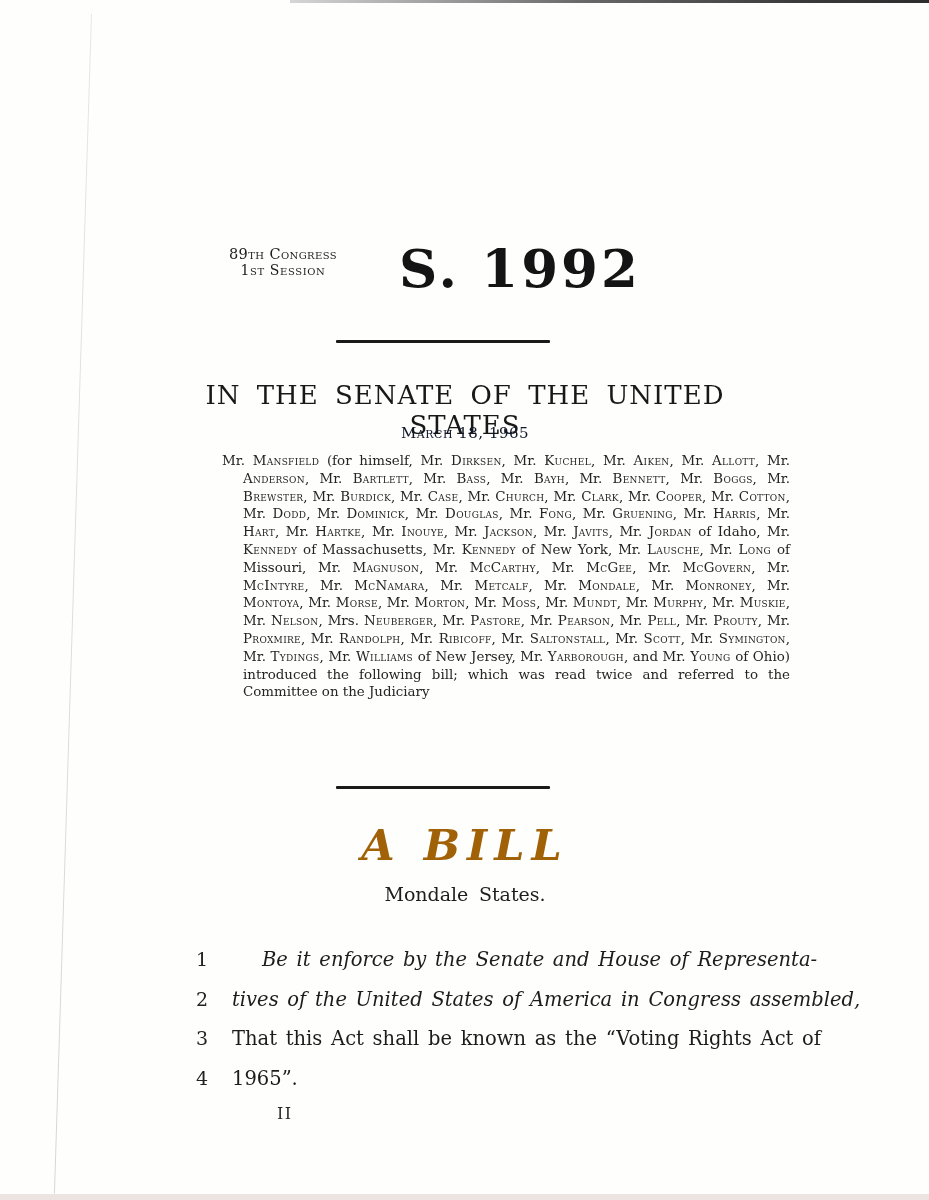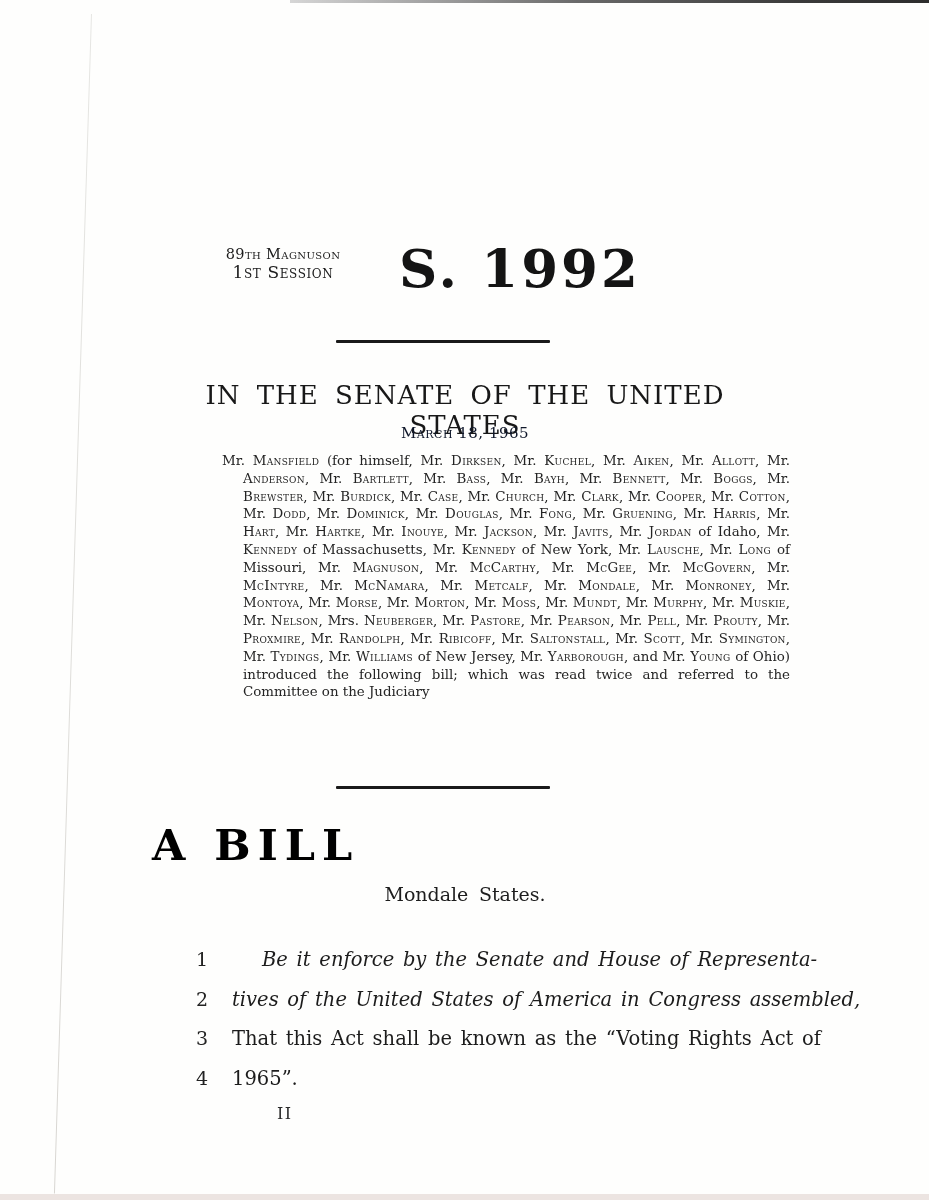--- a/index.html
+++ b/index.html
@@ -27,21 +27,21 @@
     background: linear-gradient(to bottom, #e6e6e3, #d8d6d2);
     transform: rotate(1.8deg); transform-origin: top center;
   }
 
   
   .congress-block {
     position: absolute; left: 216px; top: 247px; width: 134px;
     text-align: center; line-height: 1.1; color: #1b1b1b;
   }
   .congress-line { font-size: 14.5px; letter-spacing: 0.4px; }
-  .session-line  { font-size: 17px; letter-spacing: 0.6px; }
+  .session-line  { font-size: 14px; letter-spacing: 0.6px; }
 
   .bill-number {
     position: absolute; left: 399px; top: 237px;
     font-size: 53px; font-weight: bold; letter-spacing: 3px; color: #141414;
   }
 
   .rule {
     position: absolute; left: 336px; width: 214px; height: 3px;
     background: #1a1a1a; border-radius: 1px;
   }
@@ -60,22 +60,23 @@
 
   .sponsors {
     position: absolute; left: 222px; top: 452px; width: 547px;
     font-size: 13.4px; line-height: 17.8px; text-align: justify;
     padding-left: 21px; text-indent: -21px; color: #242424;
   }
   .sponsors .sc { letter-spacing: 0.3px; }
 
   .bill-heading {
     position: absolute; left: 152px; width: 626px; top: 820px;
-    text-align: left; font-size: 43px; font-weight: bold; letter-spacing: 7px;
-    color: #000000;
+    text-align: center; font-size: 43px; font-weight: bold; letter-spacing: 7px;
+    color: #a16207;
+    font-style: italic;
   }
   .bill-title {
     position: absolute; left: 152px; width: 626px; top: 877px;
     text-align: center; font-size: 19px; line-height: 34px; word-spacing: 4.5px;
     color: #1d1d1d;
   }
 
   .bill-body {
     position: absolute; left: 196px; top: 948px; width: 580px;
   }
@@ -91,21 +92,21 @@
   }
 </style>
 </head>
 <body>
 
 <div class="edge-top"></div>
 <div class="crease-left"></div>
 <div class="edge-bottom"></div>
 
 <div class="congress-block">
-  <div class="congress-line sc">89th Magnuson</div>
+  <div class="congress-line sc">89th Congress</div>
   <div class="session-line sc">1st Session</div>
 </div>
 
 <div class="bill-number">S. 1992</div>
 
 <div class="rule rule-top"></div>
 
 <div class="senate-heading">IN THE SENATE OF THE UNITED STATES</div>
 <div class="date-line sc">March 18, 1965</div>
 

